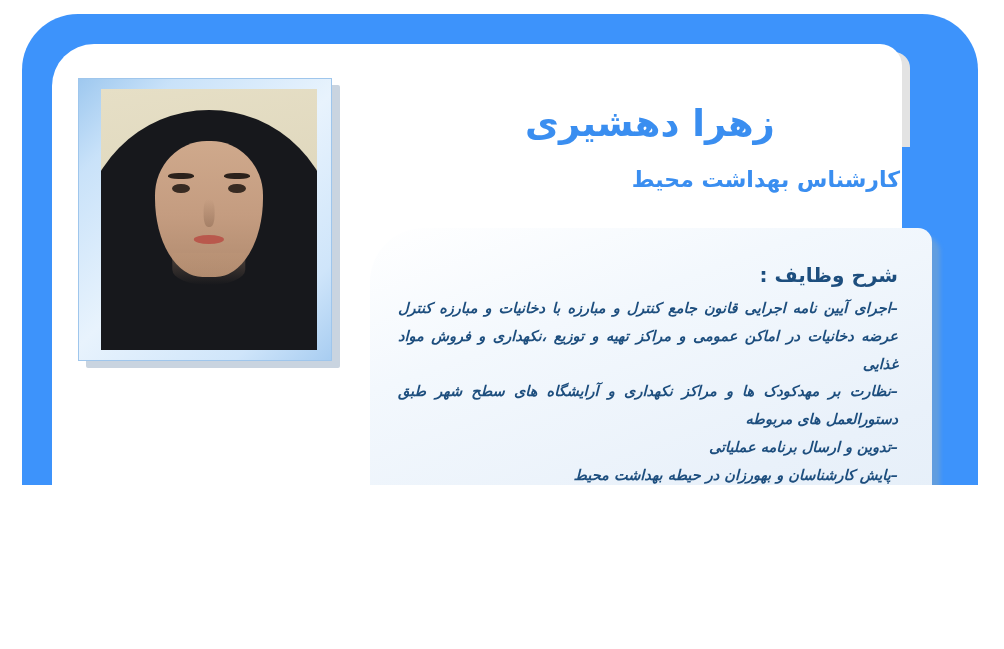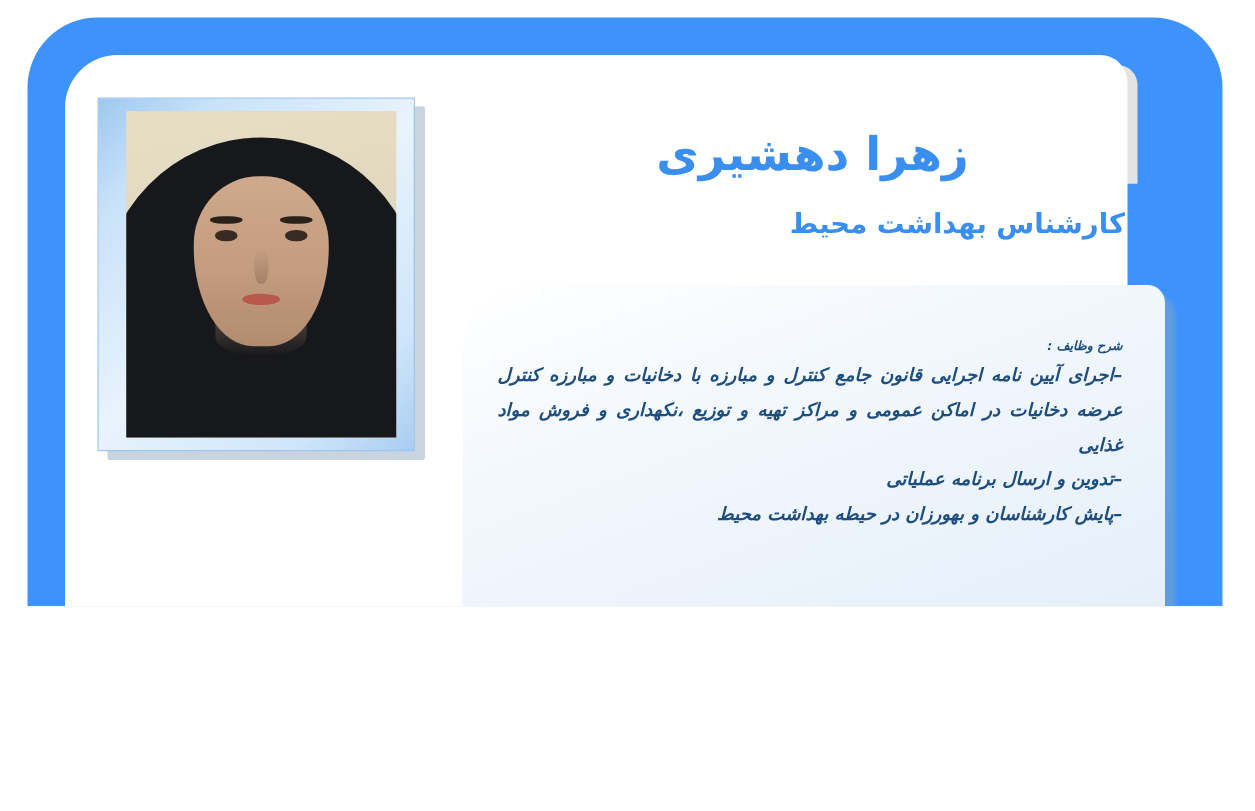--- a/index.html
+++ b/index.html
@@ -198,26 +198,25 @@
     width: 562px;
     height: 340px;
     background: linear-gradient(160deg, #ffffff 0%, #f3f8fd 30%, #e9f1fa 70%, #e4eef8 100%);
     border-radius: 54px 14px 54px 14px;
     box-sizing: border-box;
     padding: 28px 34px 20px 28px;
     direction: rtl;
     text-align: right;
   }
   .duties-heading {
-    font-size: 10px;
+    font-size: 20px;
     font-weight: bold;
     color: #1d4e7e;
     line-height: 1.9;
-    margin: 12px 0 1px 0;
-    font-style: italic;
+    margin: 0 0 1px 0;
   }
   .duties-list {
     list-style: none;
     margin: 0;
     padding: 0;
   }
   .duties-list li {
     font-size: 14.5px;
     font-weight: bold;
     color: #1d4e7e;
@@ -258,18 +257,19 @@
 
   <div class="name-title">زهرا دهشیری</div>
 
   <div class="role-subtitle">کارشناس بهداشت محیط</div>
 
   <div class="duties-shadow"></div>
   <div class="duties-panel">
     <p class="duties-heading">شرح وظایف :</p>
     <ul class="duties-list">
       <li>–اجرای آیین نامه اجرایی قانون جامع کنترل و مبارزه با دخانیات و مبارزه کنترل عرضه دخانیات در اماکن عمومی و مراکز تهیه و توزیع ،نکهداری و فروش مواد غذایی</li>
+      <li>–نظارت بر مهدکودک ها و مراکز نکهداری و آرایشگاه های سطح شهر طبق دستورالعمل های مربوطه</li>
       <li>–تدوین و ارسال برنامه عملیاتی</li>
       <li>–پایش کارشناسان و بهورزان در حیطه بهداشت محیط</li>
     </ul>
   </div>
 
 </div>
 
 </body></html>

